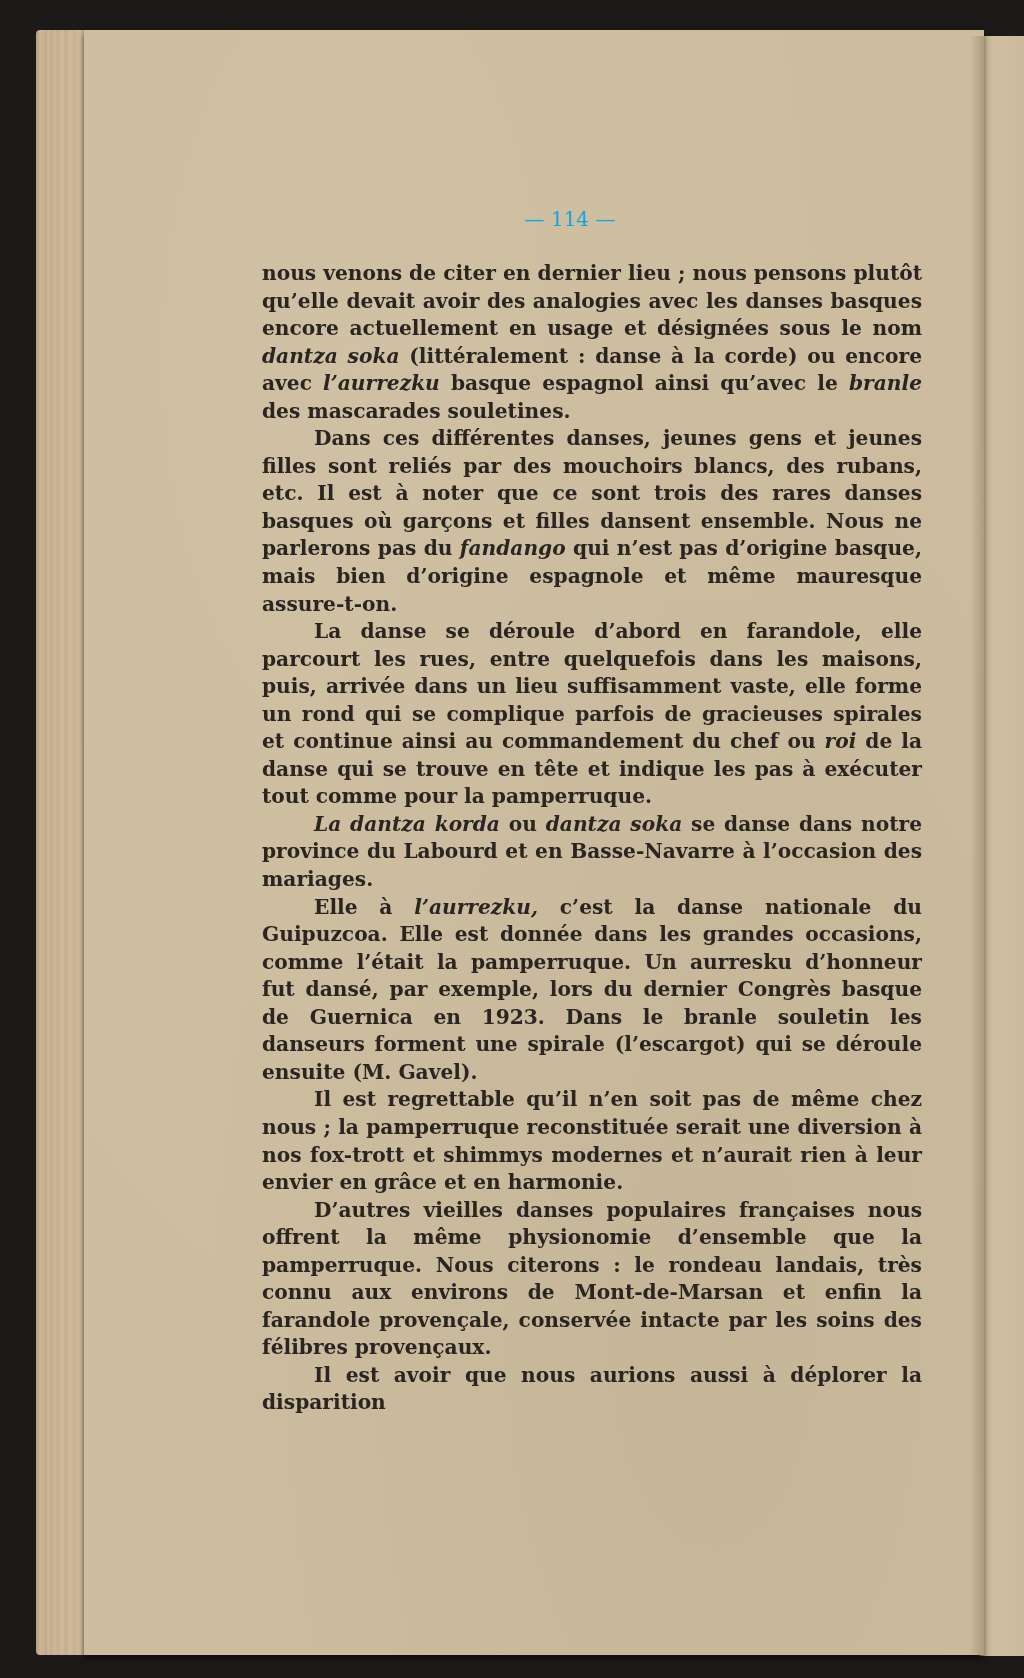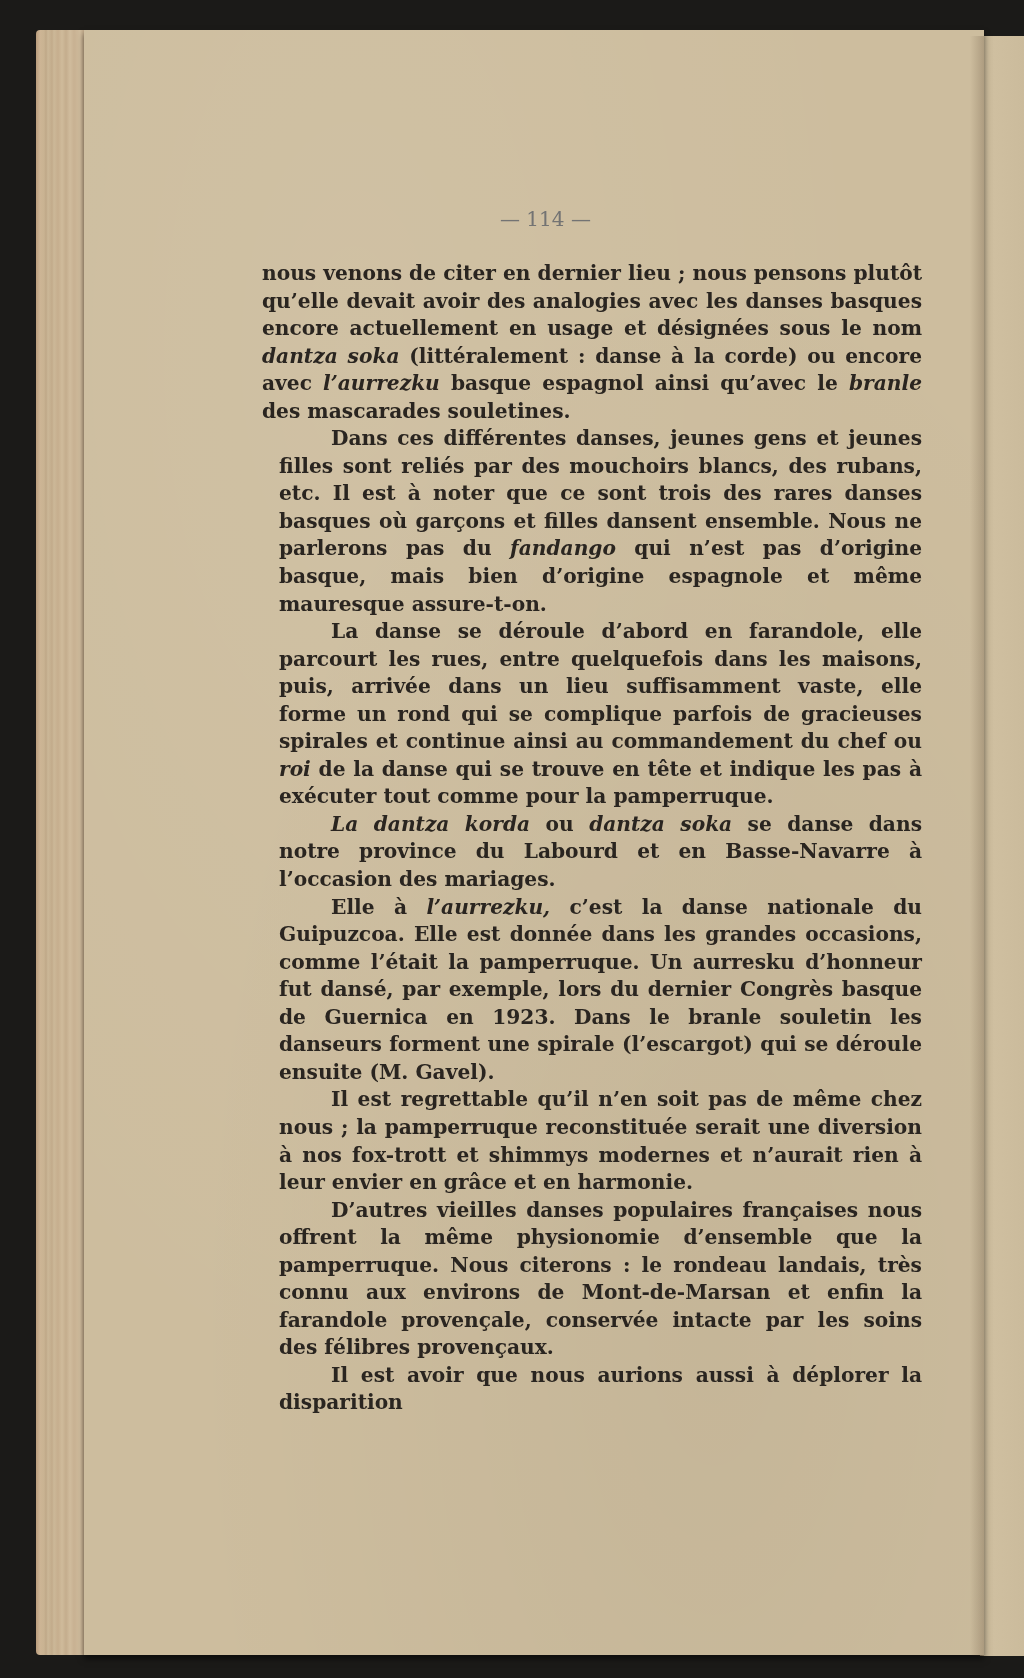--- a/index.html
+++ b/index.html
@@ -51,30 +51,29 @@
       top: 36px;
       width: 14px;
       height: 1620px;
       background: linear-gradient(90deg, rgba(0,0,0,0) 0%, rgba(80,60,40,0.25) 100%);
     }
     .page-number-wrap {
       position: absolute;
       left: 500px;
       top: 207px;
       width: 140px;
-      text-align: left;
+      text-align: center;
       font-size: 20px;
-      color: #737373;
+      color: #0ea5e9;
     }
     p {
       margin: 0;
     }
     p.indent {
       text-indent: 52px;
-      margin-left: 17px;
     }
     .body-text {
       position: absolute;
       left: 262px;
       top: 260px;
       width: 660px;
       color: #2a2520;
       font-size: 20.2px;
       line-height: 27.55px;
       text-align: justify;

